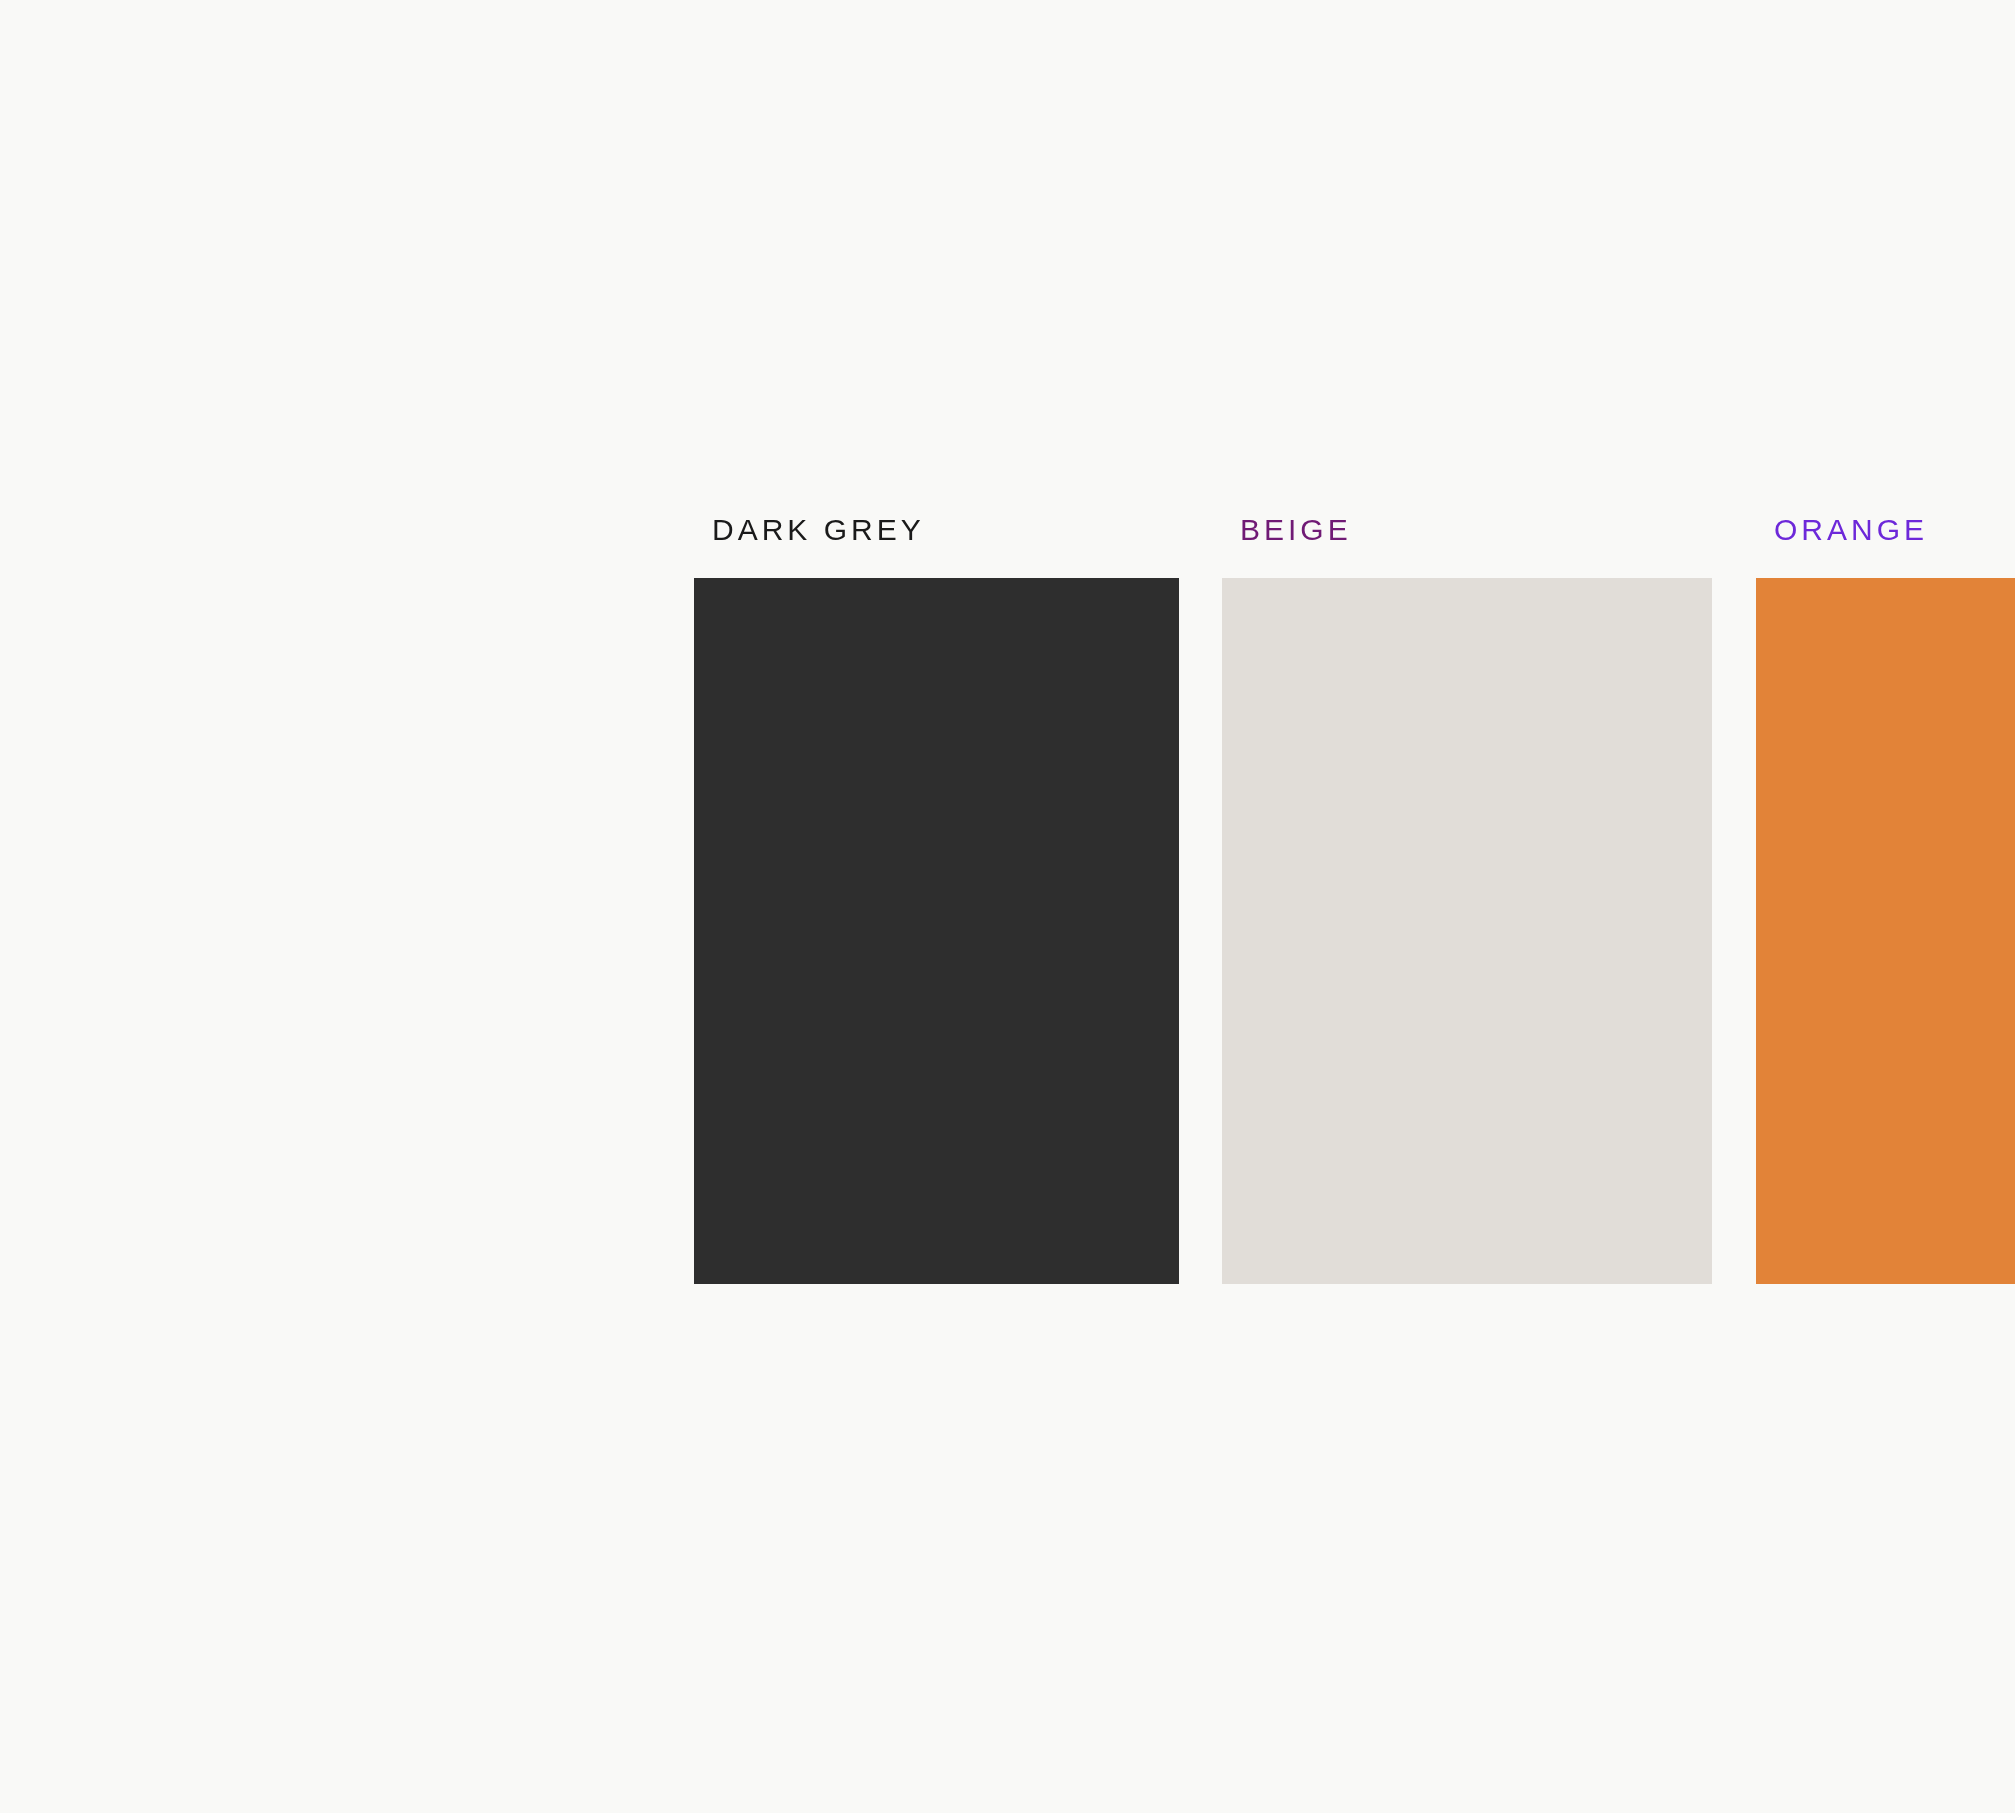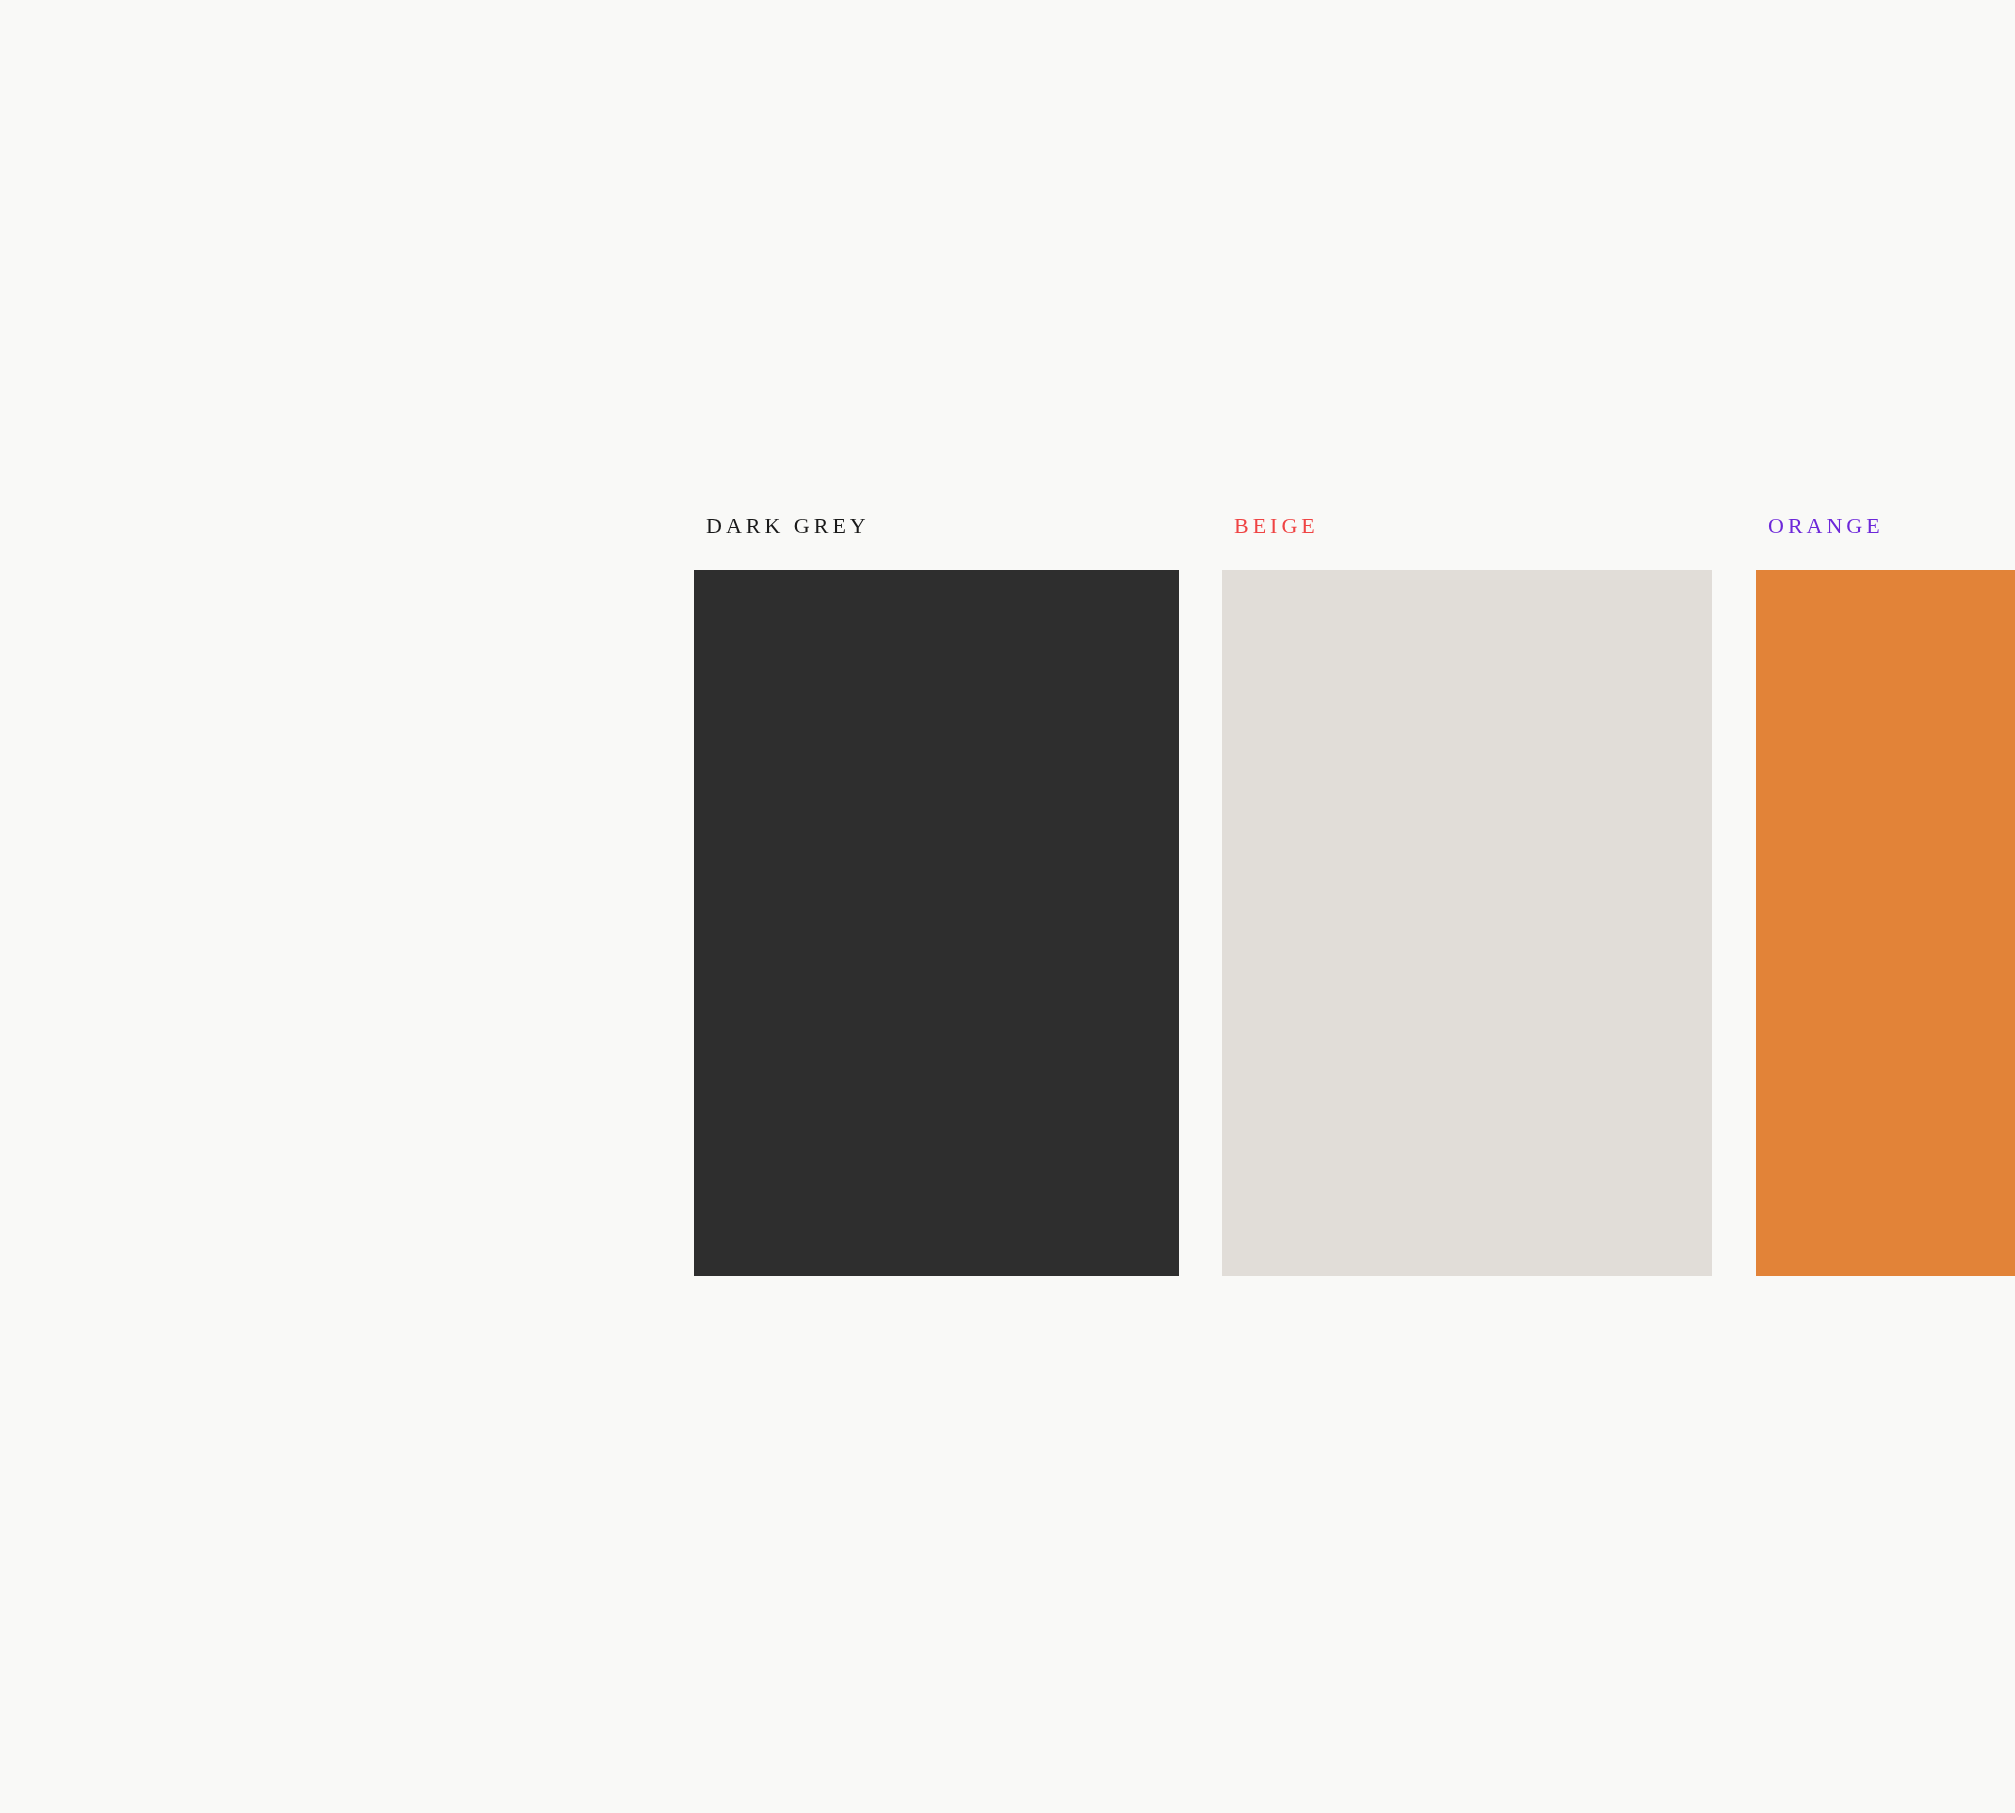--- a/index.html
+++ b/index.html
@@ -23,28 +23,28 @@
   }
 
   .swatch-group {
     position: absolute;
     display: flex;
     flex-direction: column;
     align-items: flex-start;
   }
 
   .swatch-label {
-    font-family: Liberation Serif, serif;
-    font-size: 22px;
+    font-family: Liberation Sans, sans-serif;
+    font-size: 30px;
     font-weight: 300;
     letter-spacing: 4px;
     color: #1a1a1a;
     line-height: 1;
     white-space: nowrap;
-    margin: 0 0 33px 12px;
+    margin: 0 0 33px 18px;
     text-transform: uppercase;
     -webkit-font-smoothing: antialiased;
   }
 
   .swatch-chip {
     display: block;
     height: 706px;
   }
 
   
@@ -61,21 +61,21 @@
 <body style="background-color: rgb(249, 249, 247);">
 
 <div id="palette-board" style="background-color: rgb(249, 249, 247);">
 
   <div class="swatch-group" id="group-dark-grey">
     <span class="swatch-label" style="color: rgb(26, 26, 26);">DARK GREY</span>
     <span class="swatch-chip" style="background-color: rgb(46, 46, 46);"></span>
   </div>
 
   <div class="swatch-group" id="group-beige">
-    <span class="swatch-label" style="color: #ef4444;">BEIGE</span>
+    <span class="swatch-label" style="color: #701a75;">BEIGE</span>
     <span class="swatch-chip" style="background-color: rgb(225, 221, 216);"></span>
   </div>
 
   <div class="swatch-group" id="group-orange">
     <span class="swatch-label" style="color: #6d28d9;">ORANGE</span>
     <span class="swatch-chip" style="background-color: rgb(226, 131, 56);"></span>
   </div>
 
 </div>
 

